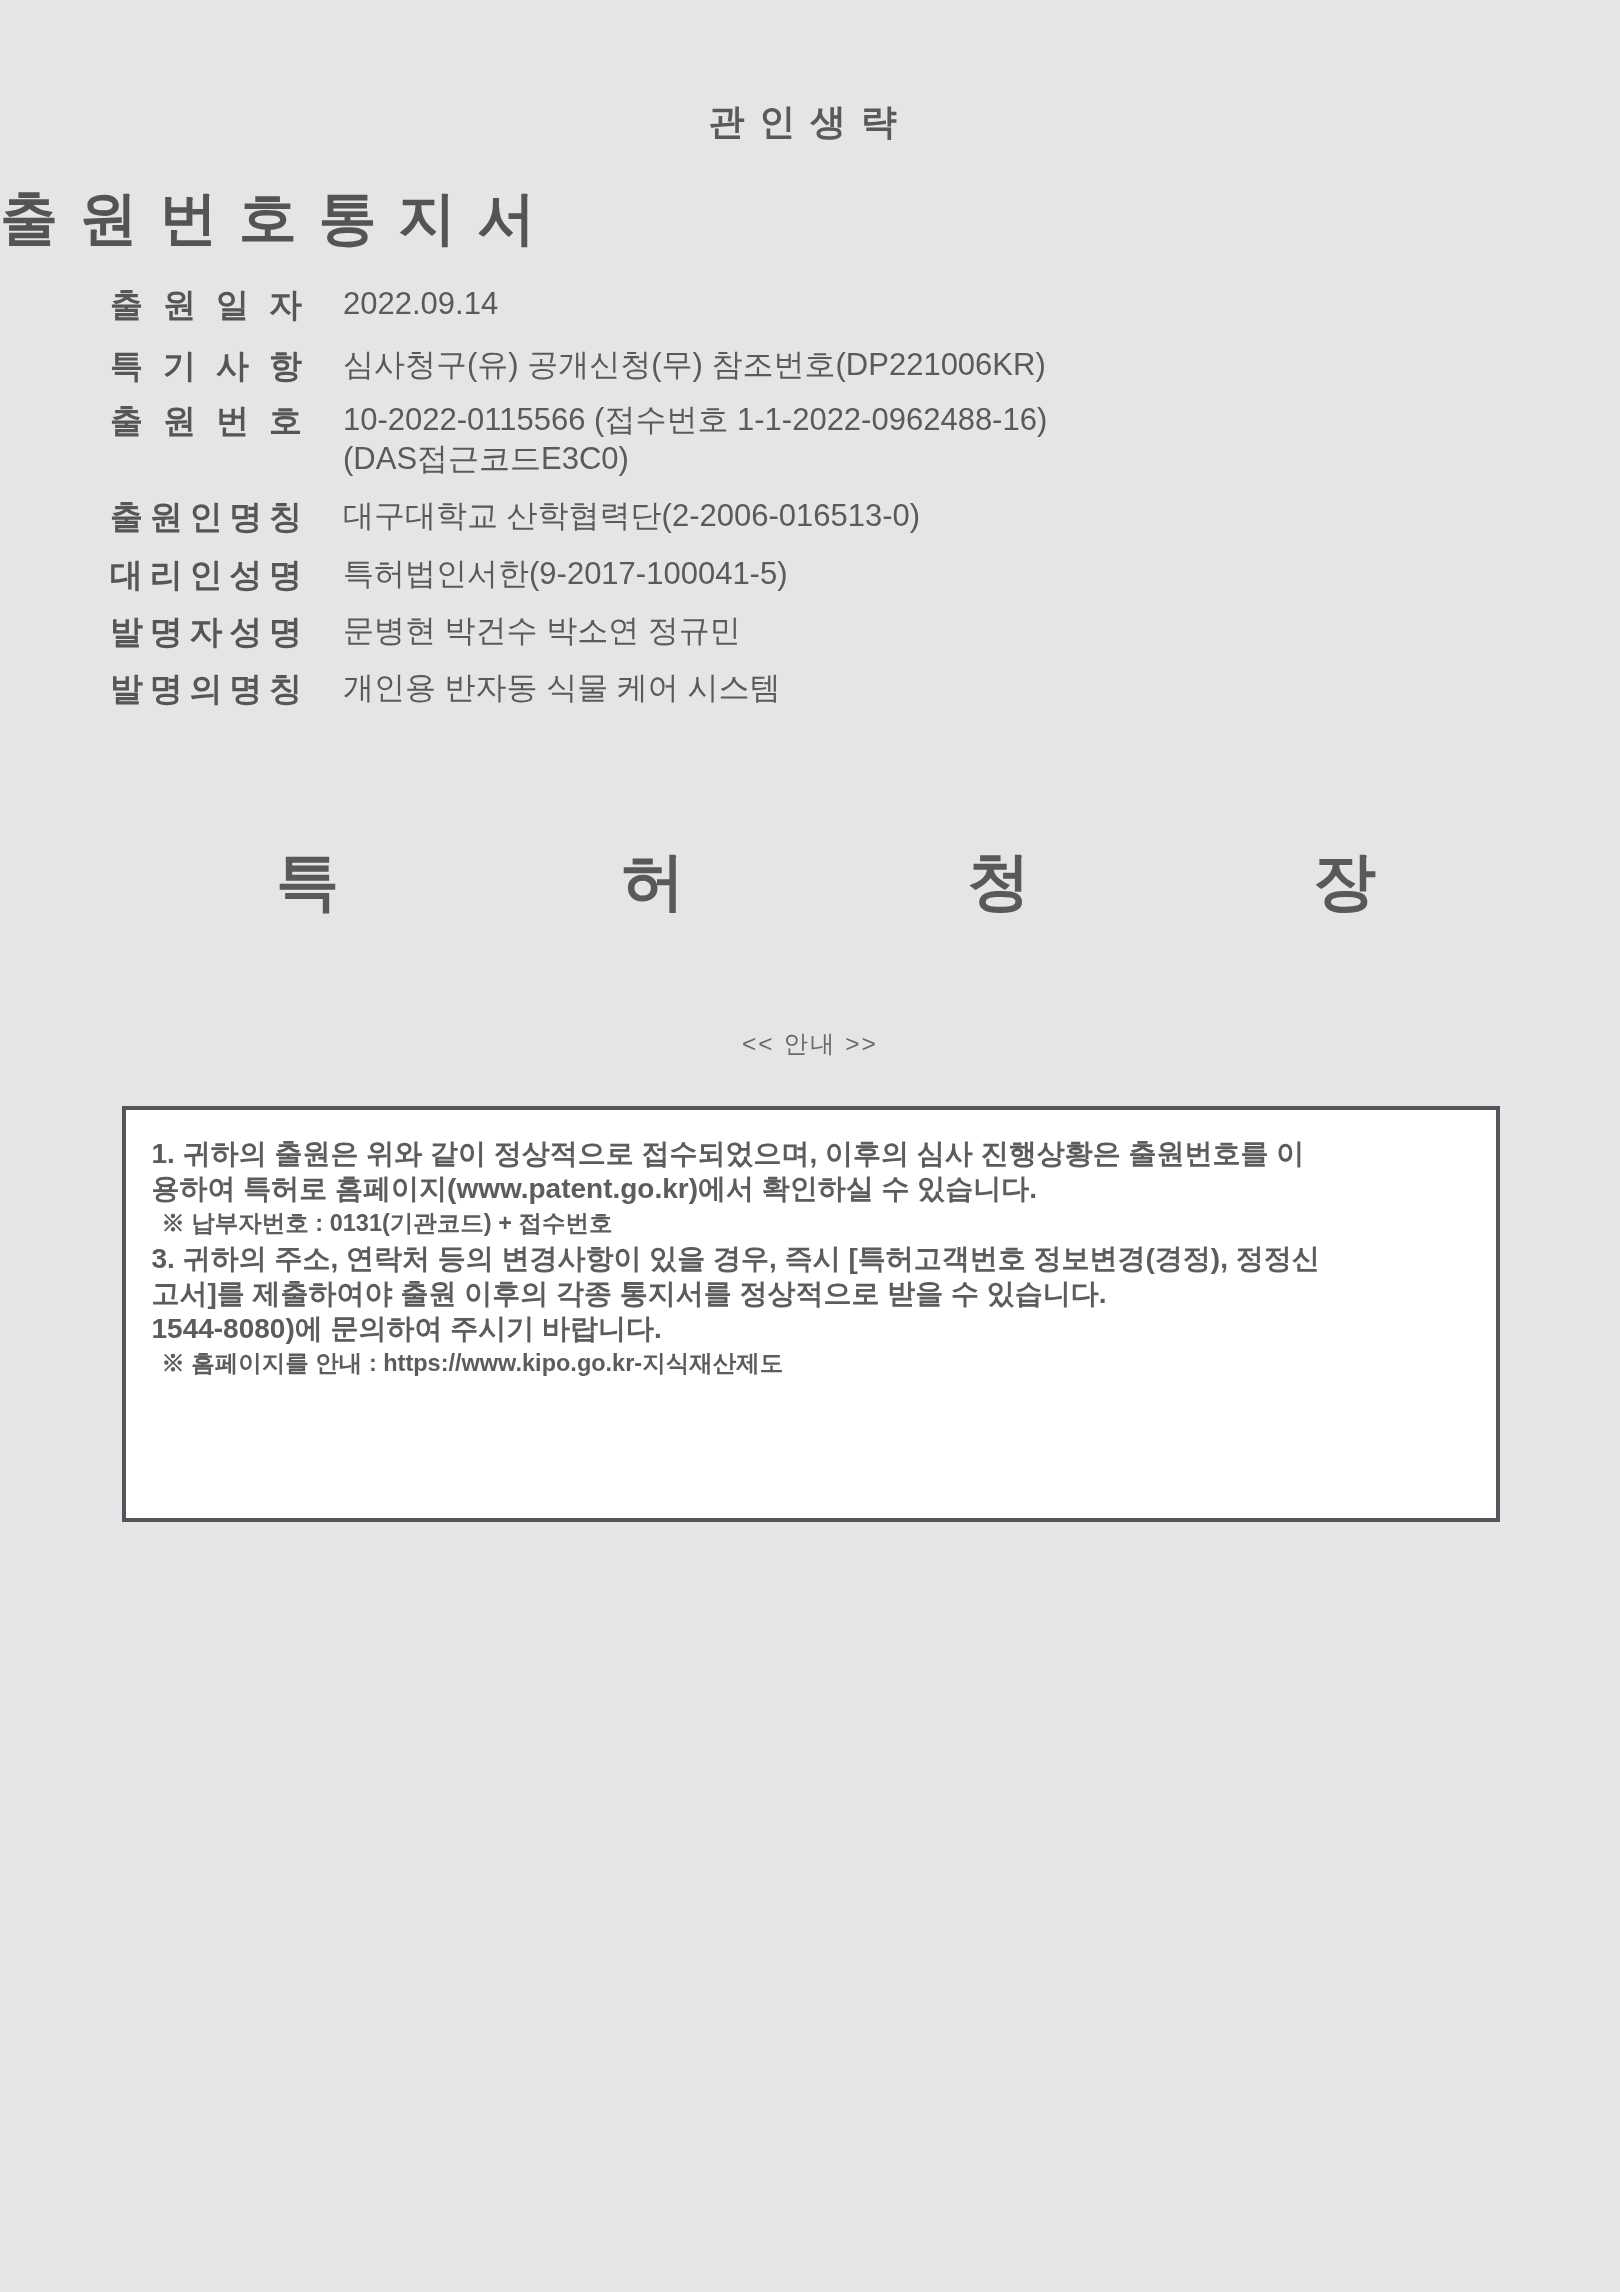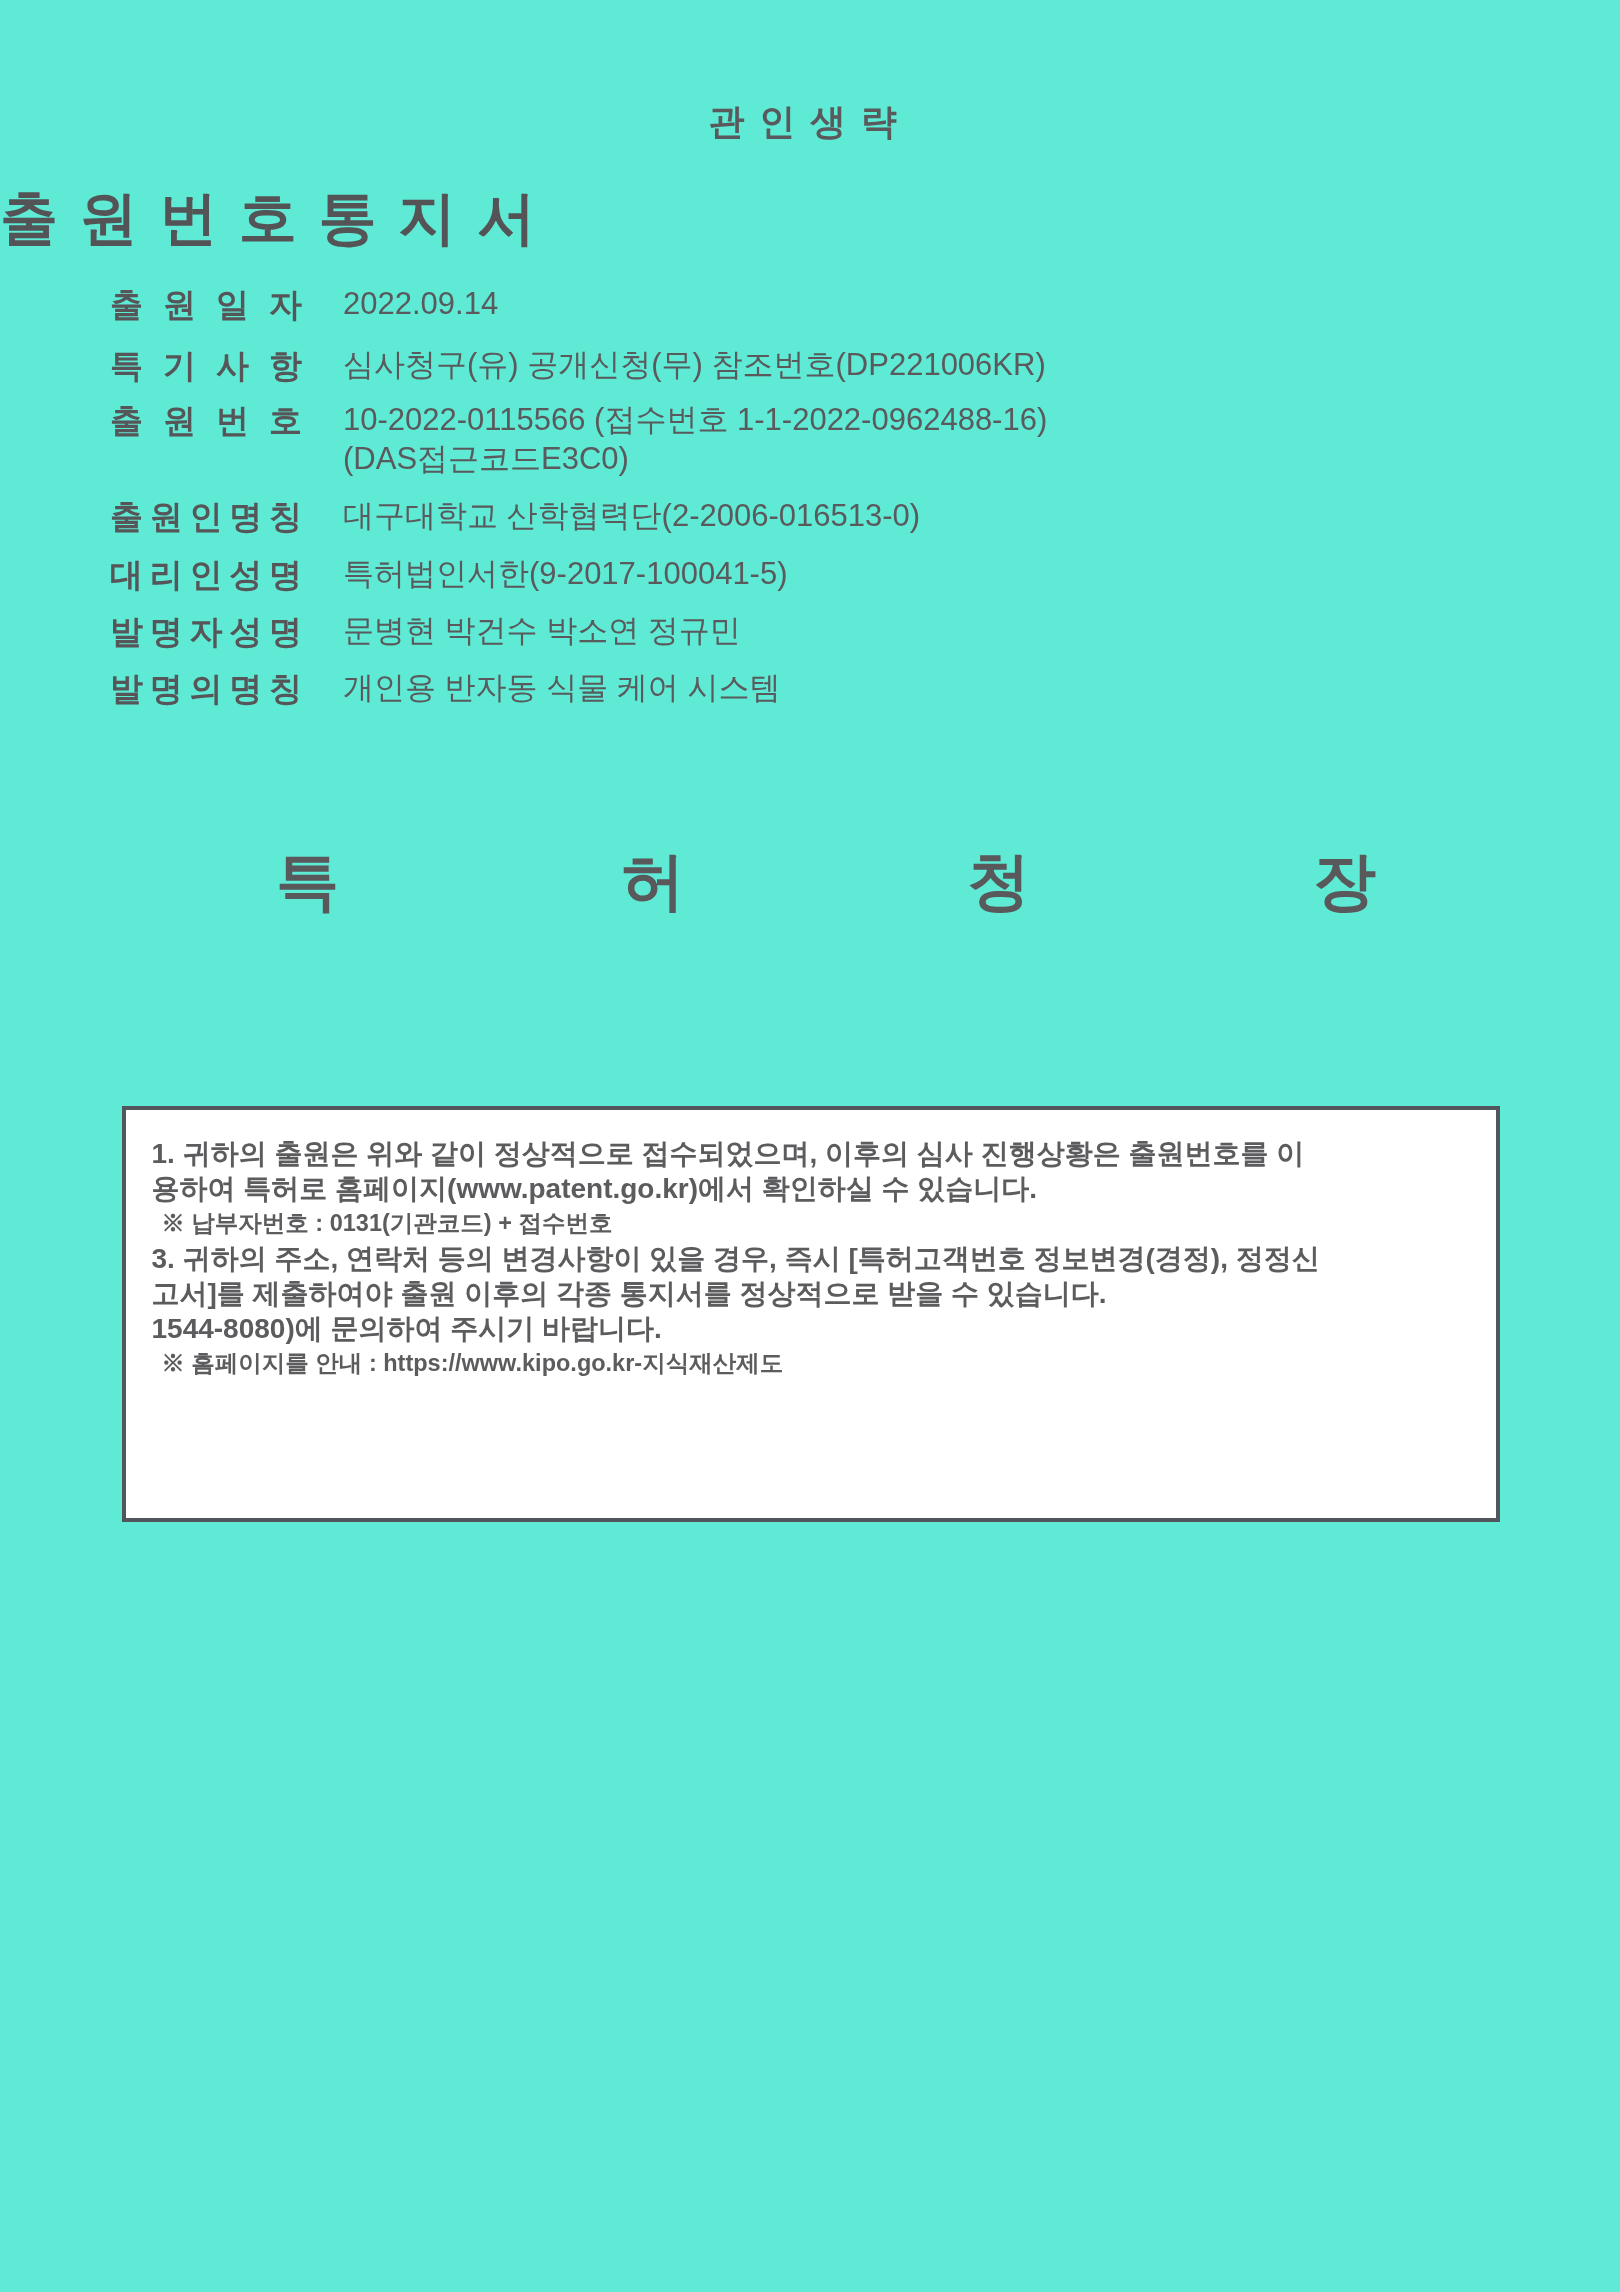--- a/index.html
+++ b/index.html
@@ -1,20 +1,20 @@
 <!DOCTYPE html>
 <html><head>
 <meta charset="utf-8">
 <style>
   html, body { margin: 0; padding: 0; background: #ffffff; }
   .page {
     position: relative;
     width: 1620px;
     height: 2293px;
-    background: #5eead4;
+    background: #e5e5e5;
     font-family: "Liberation Sans", sans-serif;
     color: #58585b;
     overflow: hidden;
   }
   .seal-note {
     position: absolute;
     top: 98px; left: 0; right: 0;
     text-align: center;
     font-size: 36px;
     font-weight: bold;
@@ -176,20 +176,21 @@
     </div>
   </div>
 
   <div class="signer justify-chars">
       <span>특</span>
       <span>허</span>
       <span>청</span>
       <span>장</span>
     </div>
 
+  <div class="guide-heading">&lt;&lt; 안내 &gt;&gt;</div>
 
   <div class="notice-box">
     <div class="notice-line">1. 귀하의 출원은 위와 같이 정상적으로 접수되었으며, 이후의 심사 진행상황은 출원번호를 이</div>
     <div class="notice-line">용하여 특허로 홈페이지(www.patent.go.kr)에서 확인하실 수 있습니다.</div>
     <div class="notice-line small">※ 납부자번호 : 0131(기관코드) + 접수번호</div>
     <div class="notice-line">3. 귀하의 주소, 연락처 등의 변경사항이 있을 경우, 즉시 [특허고객번호 정보변경(경정), 정정신</div>
     <div class="notice-line">고서]를 제출하여야 출원 이후의 각종 통지서를 정상적으로 받을 수 있습니다.</div>
     <div class="notice-line">1544-8080)에 문의하여 주시기 바랍니다.</div>
     <div class="notice-line small">※ 홈페이지를 안내 : https://www.kipo.go.kr-지식재산제도</div>
   </div>

